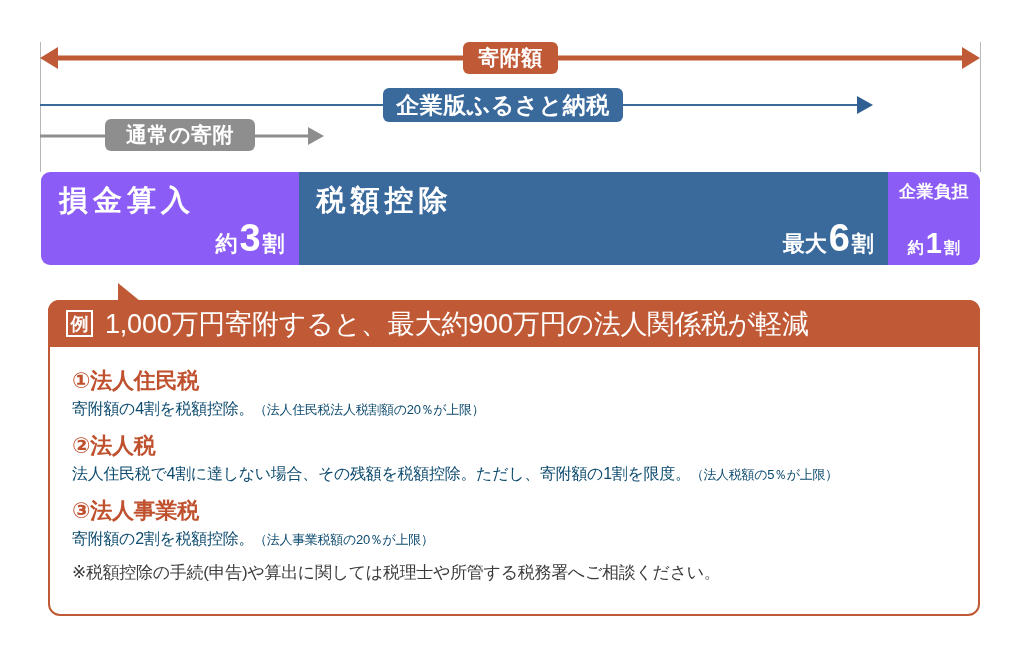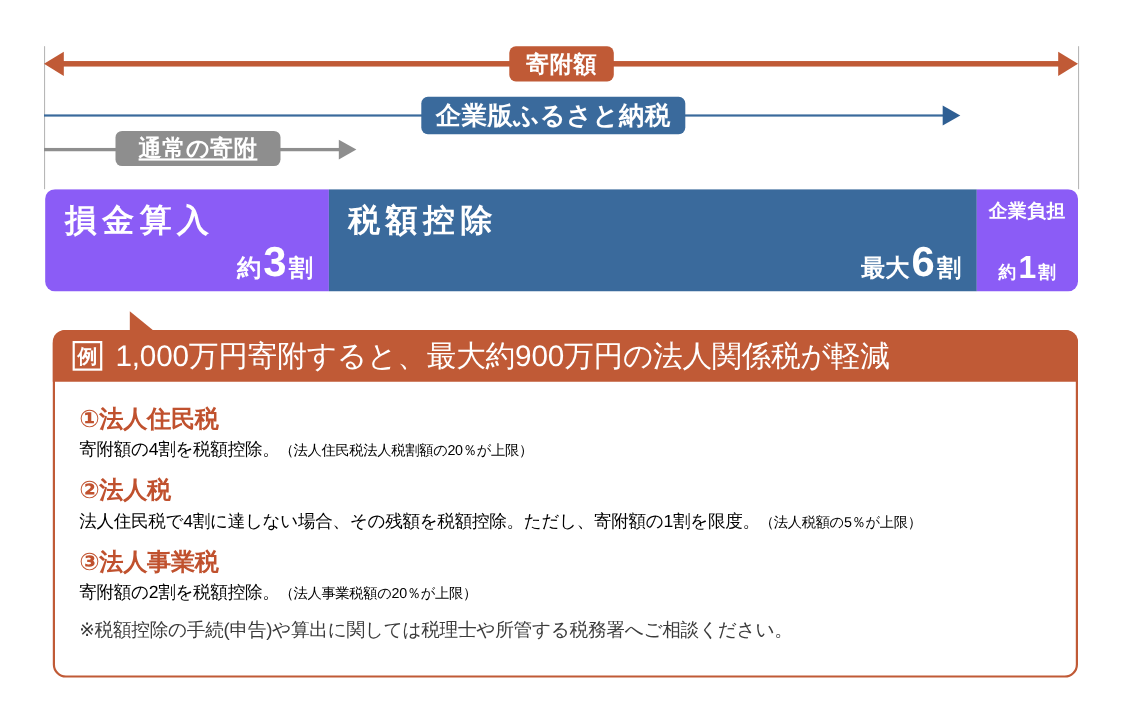--- a/index.html
+++ b/index.html
@@ -84,21 +84,21 @@
     justify-content: center;
     color: #ffffff;
     font-weight: bold;
     border-radius: 6px;
     white-space: nowrap;
     letter-spacing: 0.5px;
     box-sizing: border-box;
   }
   .pill-red  { background: #c05a36; }
   .pill-blue { background: #3a6a9c; }
-  .pill-gray { background: #8e8e8e; text-decoration: underline; }
+  .pill-gray { background: #8e8e8e; }
 
   
   #bar {
     position: absolute;
     left: 41px;
     top: 172px;
     width: 939px;
     height: 93px;
     display: flex;
     border-radius: 9px;
@@ -219,21 +219,21 @@
   }
   .item { margin-bottom: 11px; }
   .item-title {
     color: #c0512e;
     font-size: 22px;
     font-weight: bold;
     margin: 0 0 3px 0;
     letter-spacing: -0.3px;
   }
   .item-desc {
-    color: #000000;
+    color: #0c4a6e;
     font-size: 16px;
     margin: 0;
     letter-spacing: -0.3px;
     white-space: nowrap;
   }
   .item-desc .paren { font-size: 13px; }
   #card-note {
     color: #3b3b3b;
     font-size: 17px;
     letter-spacing: -0.3px;

